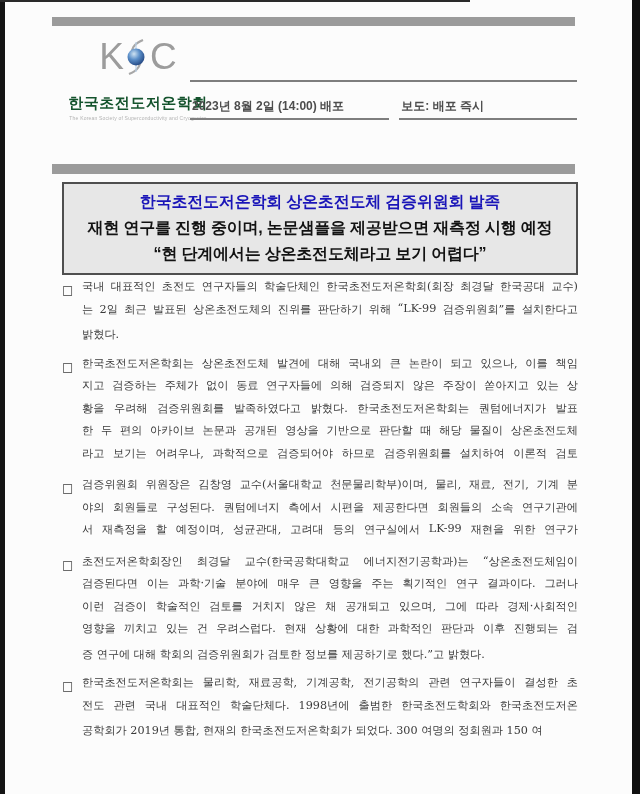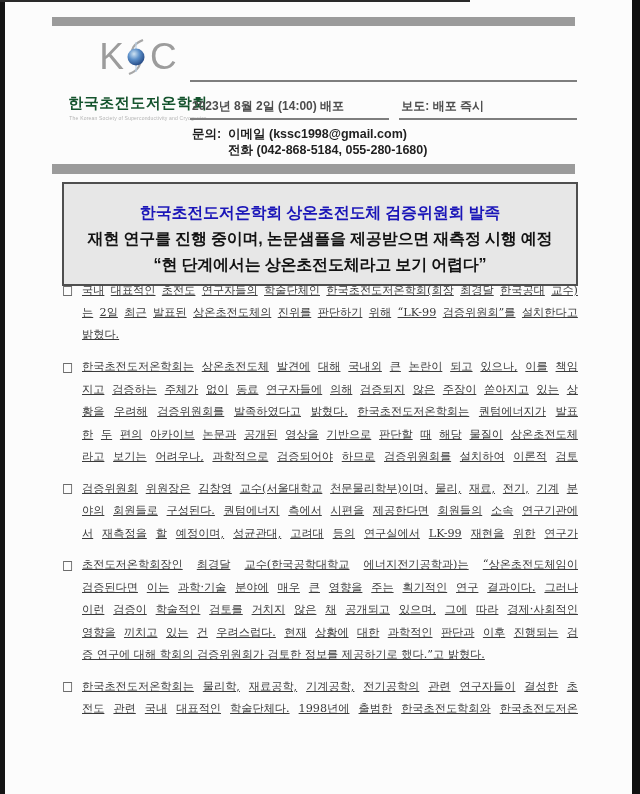--- a/index.html
+++ b/index.html
@@ -29,32 +29,32 @@
         color:#4d4d4d;font-size:12px;font-weight:700;}
   .info-row{display:flex;}
   .info-cell{padding:16px 0 3px 2px;border-bottom:2px solid #7e7e7e;}
   .cell-l{width:51%;margin-right:10px;}
   .cell-r{flex:1;}
   .contact{display:flex;padding:6px 0 0 2px;color:#1f1f1f;font-size:12.5px;font-weight:800;}
   .contact-label{width:36px;}
   .contact-lines div{line-height:16px;}
   
   .headline-box{position:absolute;left:62px;top:182px;width:512px;border:2px solid #4f4f4f;
-                background:#e7e7e7;text-align:center;padding:16px 0 6px 0;}
+                background:#e7e7e7;text-align:center;padding:5px 0 6px 0;}
   .hl{font-size:16px;font-weight:800;line-height:26px;color:#121212;letter-spacing:-0.2px;}
   .hl1{color:#1a15b8;}
   
   .bodytext{position:absolute;left:62px;top:279px;width:516px;
             font-family:"DejaVu Serif","Liberation Serif",serif;color:#3a3a3a;}
   .para{display:flex;margin-bottom:9px;}
   .bullet{flex:0 0 20px;width:20px;font-size:12px;line-height:22.5px;color:#3d3d3d;
           font-family:"DejaVu Sans","Liberation Sans",sans-serif;}
   .lines{flex:1;font-size:11.2px;}
-  .line{display:flex;justify-content:space-between;align-items:center;height:22.5px;
-        white-space:nowrap;text-decoration:underline;}
+  .line{display:flex;justify-content:space-between;height:22.5px;
+        white-space:nowrap;}
   .line span{flex:0 0 auto;}
   .line.last{display:block;line-height:22.5px;height:22.5px;}
 </style>
 </head>
 <body>
 
 <div class="page">
 
   <div class="edge-left"></div>
   <div class="edge-right"></div>
@@ -83,27 +83,20 @@
     <div class="logo-name">한국초전도저온학회</div>
     <div class="logo-tagline">The Korean Society of Superconductivity and Cryogenics</div>
   </div>
 
 
   <div class="info">
     <div class="info-row">
       <div class="info-cell cell-l">2023년 8월 2일 (14:00) 배포</div>
       <div class="info-cell cell-r">보도: 배포 즉시</div>
     </div>
-    <div class="contact">
-      <div class="contact-label">문의:</div>
-      <div class="contact-lines">
-        <div>이메일 (kssc1998@gmail.com)</div>
-        <div>전화 (042-868-5184, 055-280-1680)</div>
-      </div>
-    </div>
   </div>
 
   <div class="bar bar-mid"></div>
 
   <div class="headline-box">
     <div class="hl hl1">한국초전도저온학회 상온초전도체 검증위원회 발족</div>
     <div class="hl">재현 연구를 진행 중이며, 논문샘플을 제공받으면 재측정 시행 예정</div>
     <div class="hl">“현 단계에서는 상온초전도체라고 보기 어렵다”</div>
   </div>
 
@@ -325,17 +318,18 @@
             <span>전도</span>
             <span>관련</span>
             <span>국내</span>
             <span>대표적인</span>
             <span>학술단체다.</span>
             <span>1998년에</span>
             <span>출범한</span>
             <span>한국초전도학회와</span>
             <span>한국초전도저온</span>
           </div>
+          <div class="line last">공학회가 2019년 통합, 현재의 한국초전도저온학회가 되었다. 300 여명의 정회원과 150 여</div>
         </div>
       </div>
     </div>
 
 </div>
 
 </body></html>

